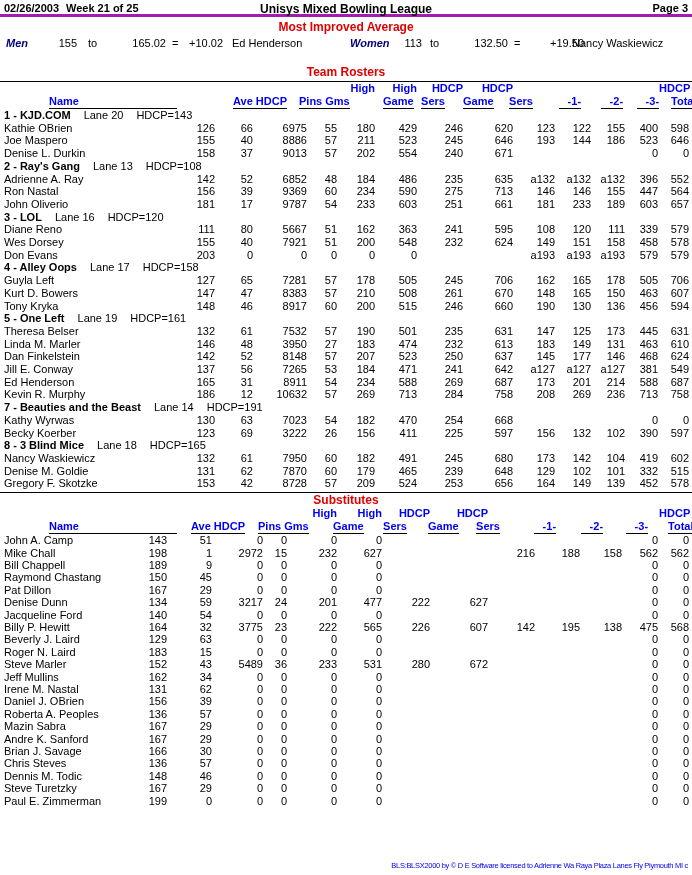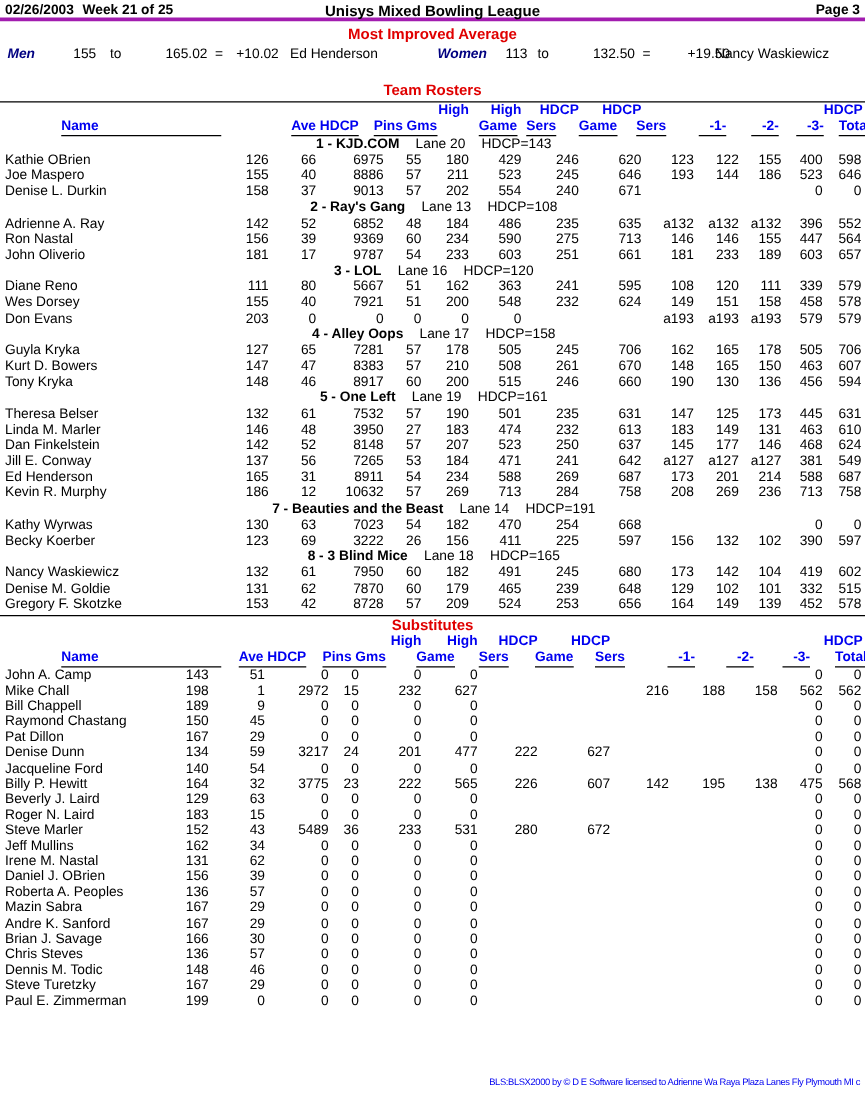--- a/index.html
+++ b/index.html
@@ -43,21 +43,21 @@
   tr.hr1 th{line-height:12px;}
   tr.hr2 th{height:15px;}
   .u{display:inline-block;border-bottom:1px solid #000;padding-bottom:1px;margin-left:45px;}
   .name-u{width:128px;text-align:left;}
   .dash-u{min-width:22px;text-align:right;}
   td{padding:0;white-space:nowrap;overflow:hidden;}
   td.num{text-align:right;padding-right:1px;}
   td.name-cell{text-align:left;padding-left:2px;}
   #roster-body td{line-height:12.7px;}
   #subs-body td{line-height:12.4px;}
-  .team-cell{text-align:center;padding-left:2px;}
+  .team-cell{text-align:left;padding-left:2px;}
   .team-name{font-weight:bold;}
   .team-meta{margin-left:13px;font-weight:normal;}
   
   .footer{
     position:absolute;right:4px;bottom:5px;color:#0000f0;
     font-size:7.5px;letter-spacing:-0.3px;white-space:nowrap;
   }
 </style>
 </head>
 <body>
@@ -285,21 +285,21 @@
           <td class="num">a193</td>
           <td class="num">a193</td>
           <td class="num">a193</td>
           <td class="num">579</td>
           <td class="num">579</td>
         </tr>
         <tr class="team-row">
           <td class="team-cell" colspan="14"><span class="team-name">4 - Alley Oops</span><span class="team-meta">Lane 17</span><span class="team-meta">HDCP=158</span></td>
         </tr>
         <tr class="bowler-row">
-          <td class="name-cell">Guyla Kryka</td>
+          <td class="name-cell">Guyla Left</td>
           <td class="num">127</td>
           <td class="num">65</td>
           <td class="num">7281</td>
           <td class="num">57</td>
           <td class="num">178</td>
           <td class="num">505</td>
           <td class="num">245</td>
           <td class="num">706</td>
           <td class="num">162</td>
           <td class="num">165</td>

